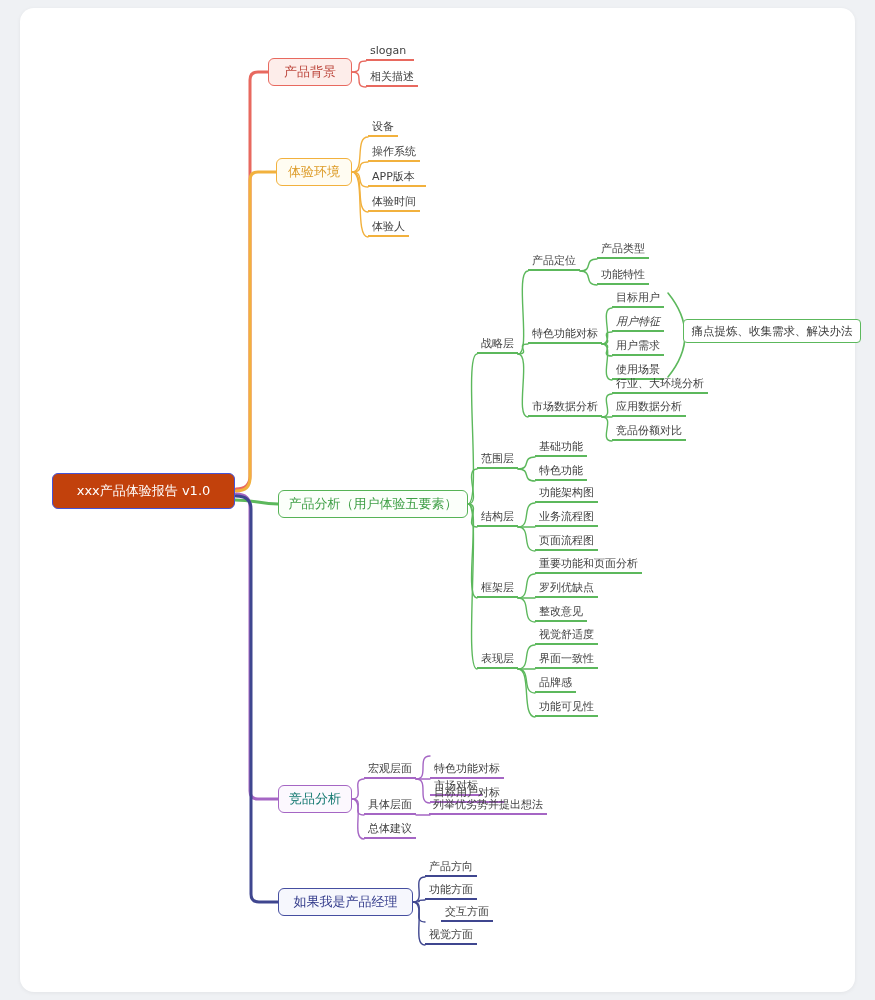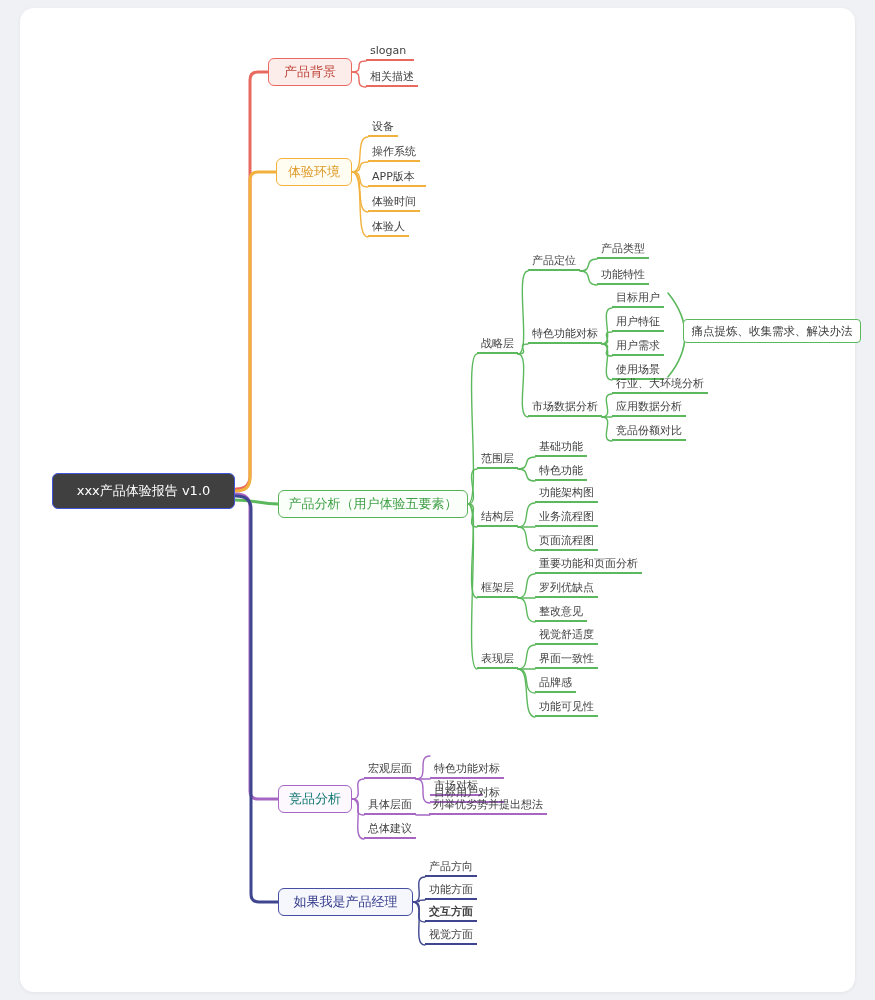--- a/index.html
+++ b/index.html
@@ -10,21 +10,21 @@
     position:relative;
   }
   .card{
     position:absolute;left:20px;top:8px;width:835px;height:984px;
     background:#ffffff;border-radius:14px;
     box-shadow:0 1px 4px rgba(0,0,0,0.06);
   }
   svg.wires{position:absolute;left:0;top:0;pointer-events:none;}
   .root{
     position:absolute;left:52px;top:473px;width:183px;height:36px;
-    box-sizing:border-box;background:#404040;border:1px solid #4353d8;
+    box-sizing:border-box;background:#c2410c;border:1px solid #4353d8;
     border-radius:6px;color:#fff;font-size:13px;line-height:34px;
     text-align:center;white-space:nowrap;
   }
   .topic{
     position:absolute;height:28px;box-sizing:border-box;
     border:1px solid;border-radius:6px;background:#fff;
     font-size:13px;font-weight:normal;line-height:26px;text-align:center;
     white-space:nowrap;
   }
   .tp-red{border-color:#e8695f;color:#bc463c;background:#fdedea;}
@@ -154,21 +154,21 @@
 
 <div class="topic tp-green" style="left:278px;top:490px;width:190px;">产品分析（用户体验五要素）</div>
 
 <div class="t u-green" style="left:477px;top:336px;width:41px;">战略层</div>
 <div class="t u-green" style="left:528px;top:253px;width:52px;">产品定位</div>
 <div class="t u-green" style="left:597px;top:241px;width:52px;">产品类型</div>
 <div class="t u-green" style="left:597px;top:267px;width:52px;">功能特性</div>
 
 <div class="t u-green" style="left:528px;top:326px;width:74px;">特色功能对标</div>
 <div class="t u-green" style="left:612px;top:290px;width:52px;">目标用户</div>
-<div class="t u-green" style="left:612px;top:314px;width:52px;">用户特征</div>
+<div class="t u-green" style="left:612px;top:314px;width:52px;font-style:italic;">用户特征</div>
 <div class="t u-green" style="left:612px;top:338px;width:52px;">用户需求</div>
 <div class="t u-green" style="left:612px;top:362px;width:52px;">使用场景</div>
 <div class="summary-box">痛点提炼、收集需求、解决办法</div>
 
 <div class="t u-green" style="left:528px;top:399px;width:74px;">市场数据分析</div>
 <div class="t u-green" style="left:612px;top:376px;width:96px;">行业、大环境分析</div>
 <div class="t u-green" style="left:612px;top:399px;width:74px;">应用数据分析</div>
 <div class="t u-green" style="left:612px;top:423px;width:74px;">竞品份额对比</div>
 
 <div class="t u-green" style="left:477px;top:451px;width:41px;">范围层</div>
@@ -196,14 +196,14 @@
 <div class="t u-purple" style="left:430px;top:778px;width:52px;">市场对标</div>
 <div class="t u-purple" style="left:430px;top:761px;width:74px;">特色功能对标</div>
 <div class="t u-purple" style="left:430px;top:785px;width:74px;">目标用户对标</div>
 <div class="t u-purple" style="left:364px;top:797px;width:52px;">具体层面</div>
 <div class="t u-purple" style="left:429px;top:797px;width:118px;">列举优劣势并提出想法</div>
 <div class="t u-purple" style="left:364px;top:821px;width:52px;">总体建议</div>
 
 <div class="topic tp-navy" style="left:278px;top:888px;width:135px;">如果我是产品经理</div>
 <div class="t u-navy" style="left:425px;top:859px;width:52px;">产品方向</div>
 <div class="t u-navy" style="left:425px;top:882px;width:52px;">功能方面</div>
-<div class="t u-navy" style="left:425px;top:904px;width:52px;font-weight:bold;">交互方面</div>
+<div class="t u-navy" style="left:441px;top:904px;width:52px;">交互方面</div>
 <div class="t u-navy" style="left:425px;top:927px;width:52px;text-align:center;">视觉方面</div>
 
 </body></html>

